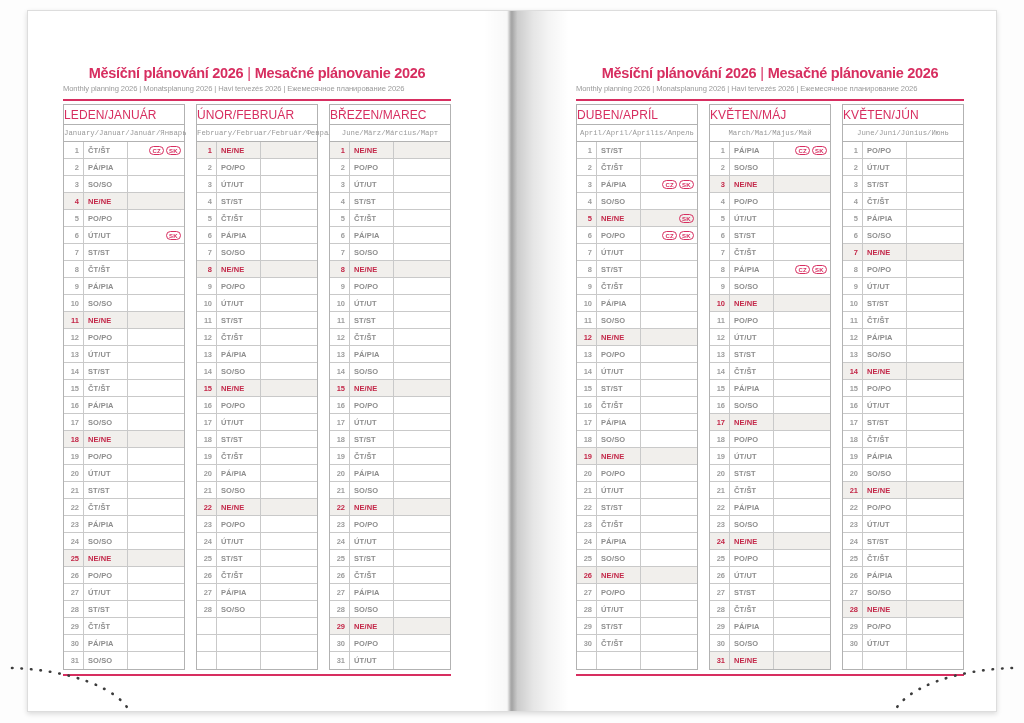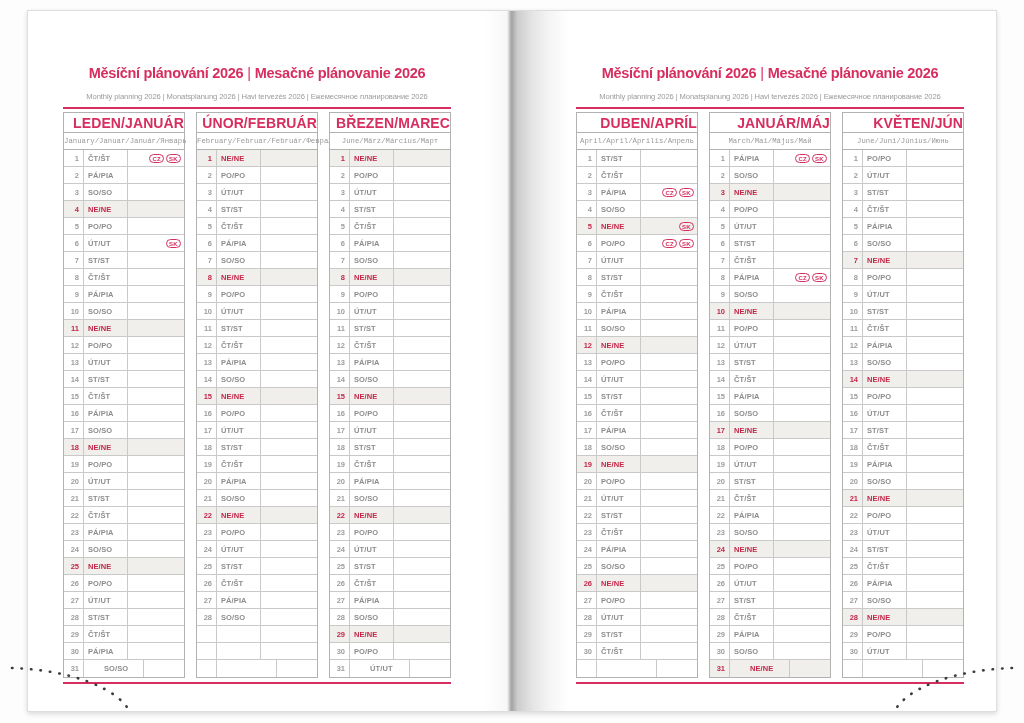--- a/index.html
+++ b/index.html
@@ -37,40 +37,40 @@
   .content{position:absolute;top:0;width:388px;}
   .page.left .content{left:35px;}
   .page.right .content{left:63px;}
   .title{
     margin-top:38px;text-align:center;
     font-size:14.5px;font-weight:bold;color:var(--accent);
     letter-spacing:-0.3px;white-space:nowrap;
   }
   .title .sep{font-weight:normal;padding:0 4px;}
   .subtitle{
-    margin-top:11px;text-align:center;font-size:7.6px;color:#9a9a9a;
+    margin-top:3px;font-size:7.6px;color:#9a9a9a;
     letter-spacing:-0.1px;white-space:nowrap;
   }
   .rule{height:2px;background:var(--accent);margin-top:6px;}
   .rule.bottom{margin-top:4px;}
   .months{display:flex;gap:11px;margin-top:3px;}
   .month{width:122px;border:1px solid var(--border-dark);background:#fff;}
   .m-head{
-    height:20px;line-height:20px;text-align:right;
-    font-size:14px;font-weight:bold;color:var(--accent);
+    height:20px;line-height:20px;text-align:left;
+    font-size:12px;font-weight:normal;color:var(--accent);
     border-bottom:1px solid var(--border-dark);letter-spacing:0.1px;white-space:nowrap;
   }
   .m-sub{
     height:17px;line-height:17px;text-align:center;
     font-size:7.3px;color:#9a9a9a;border-bottom:1px solid var(--border-dark);
     white-space:nowrap;
     font-family:Liberation Mono, monospace;
   }
   .m-row{display:flex;height:17px;border-bottom:1px solid var(--border);font-size:7.5px;}
-  .m-row:last-child{border-bottom:none;gap:16px;}
+  .m-row:last-child{border-bottom:none;}
   .m-row.sun{background:var(--row-hl);}
   .c-num{
     width:20px;text-align:right;padding:4px 4px 0 0;color:var(--num-text);
     border-right:1px solid var(--border);font-weight:600;
   }
   .c-day{
     width:44px;padding:4px 0 0 4px;color:var(--gray-text);
     border-right:1px solid var(--border);font-weight:600;letter-spacing:0.1px;
   }
   .m-row.sun .c-num,.m-row.sun .c-day{color:var(--sunday);font-weight:bold;}
@@ -748,21 +748,21 @@
               <span class="c-day">ČT/ŠT</span>
               <span class="c-note"></span>
             </div>
             <div class="m-row">
               <span class="c-num"></span>
               <span class="c-day"></span>
               <span class="c-note"></span>
             </div>
           </div>
           <div class="month">
-            <div class="m-head">JANUÁR/MÁJ</div>
+            <div class="m-head">KVĚTEN/MÁJ</div>
             <div class="m-sub">March/Mai/Május/Май</div>
             <div class="m-row">
               <span class="c-num">1</span>
               <span class="c-day">PÁ/PIA</span>
               <span class="c-note">
                 <span class="badge">CZ</span>
                 <span class="badge">SK</span>
               </span>
             </div>
             <div class="m-row">

